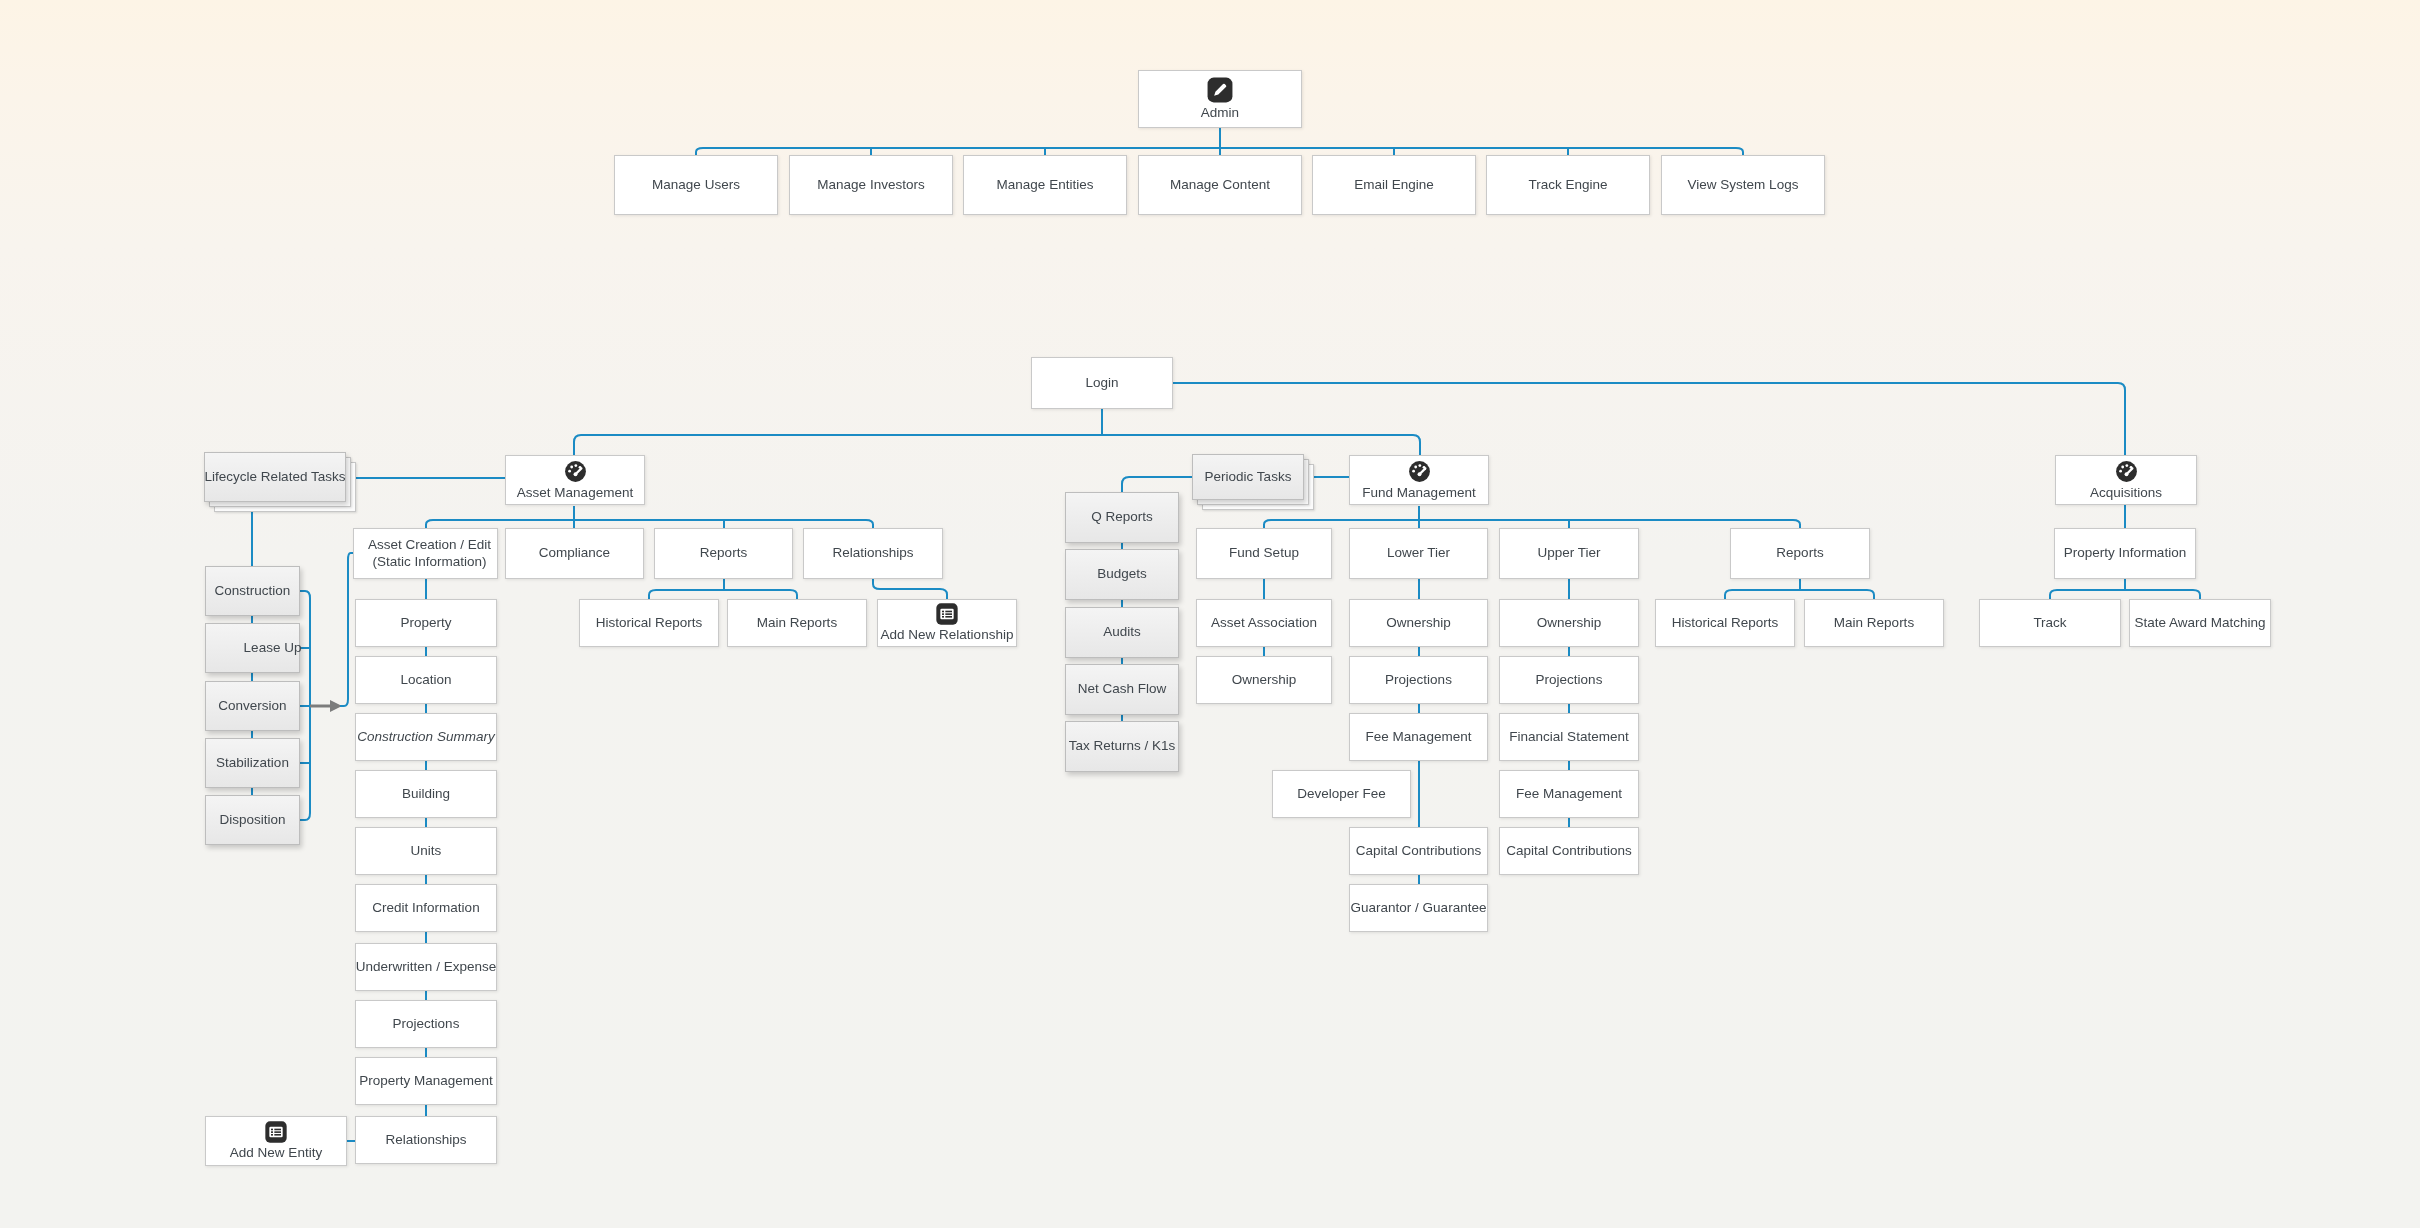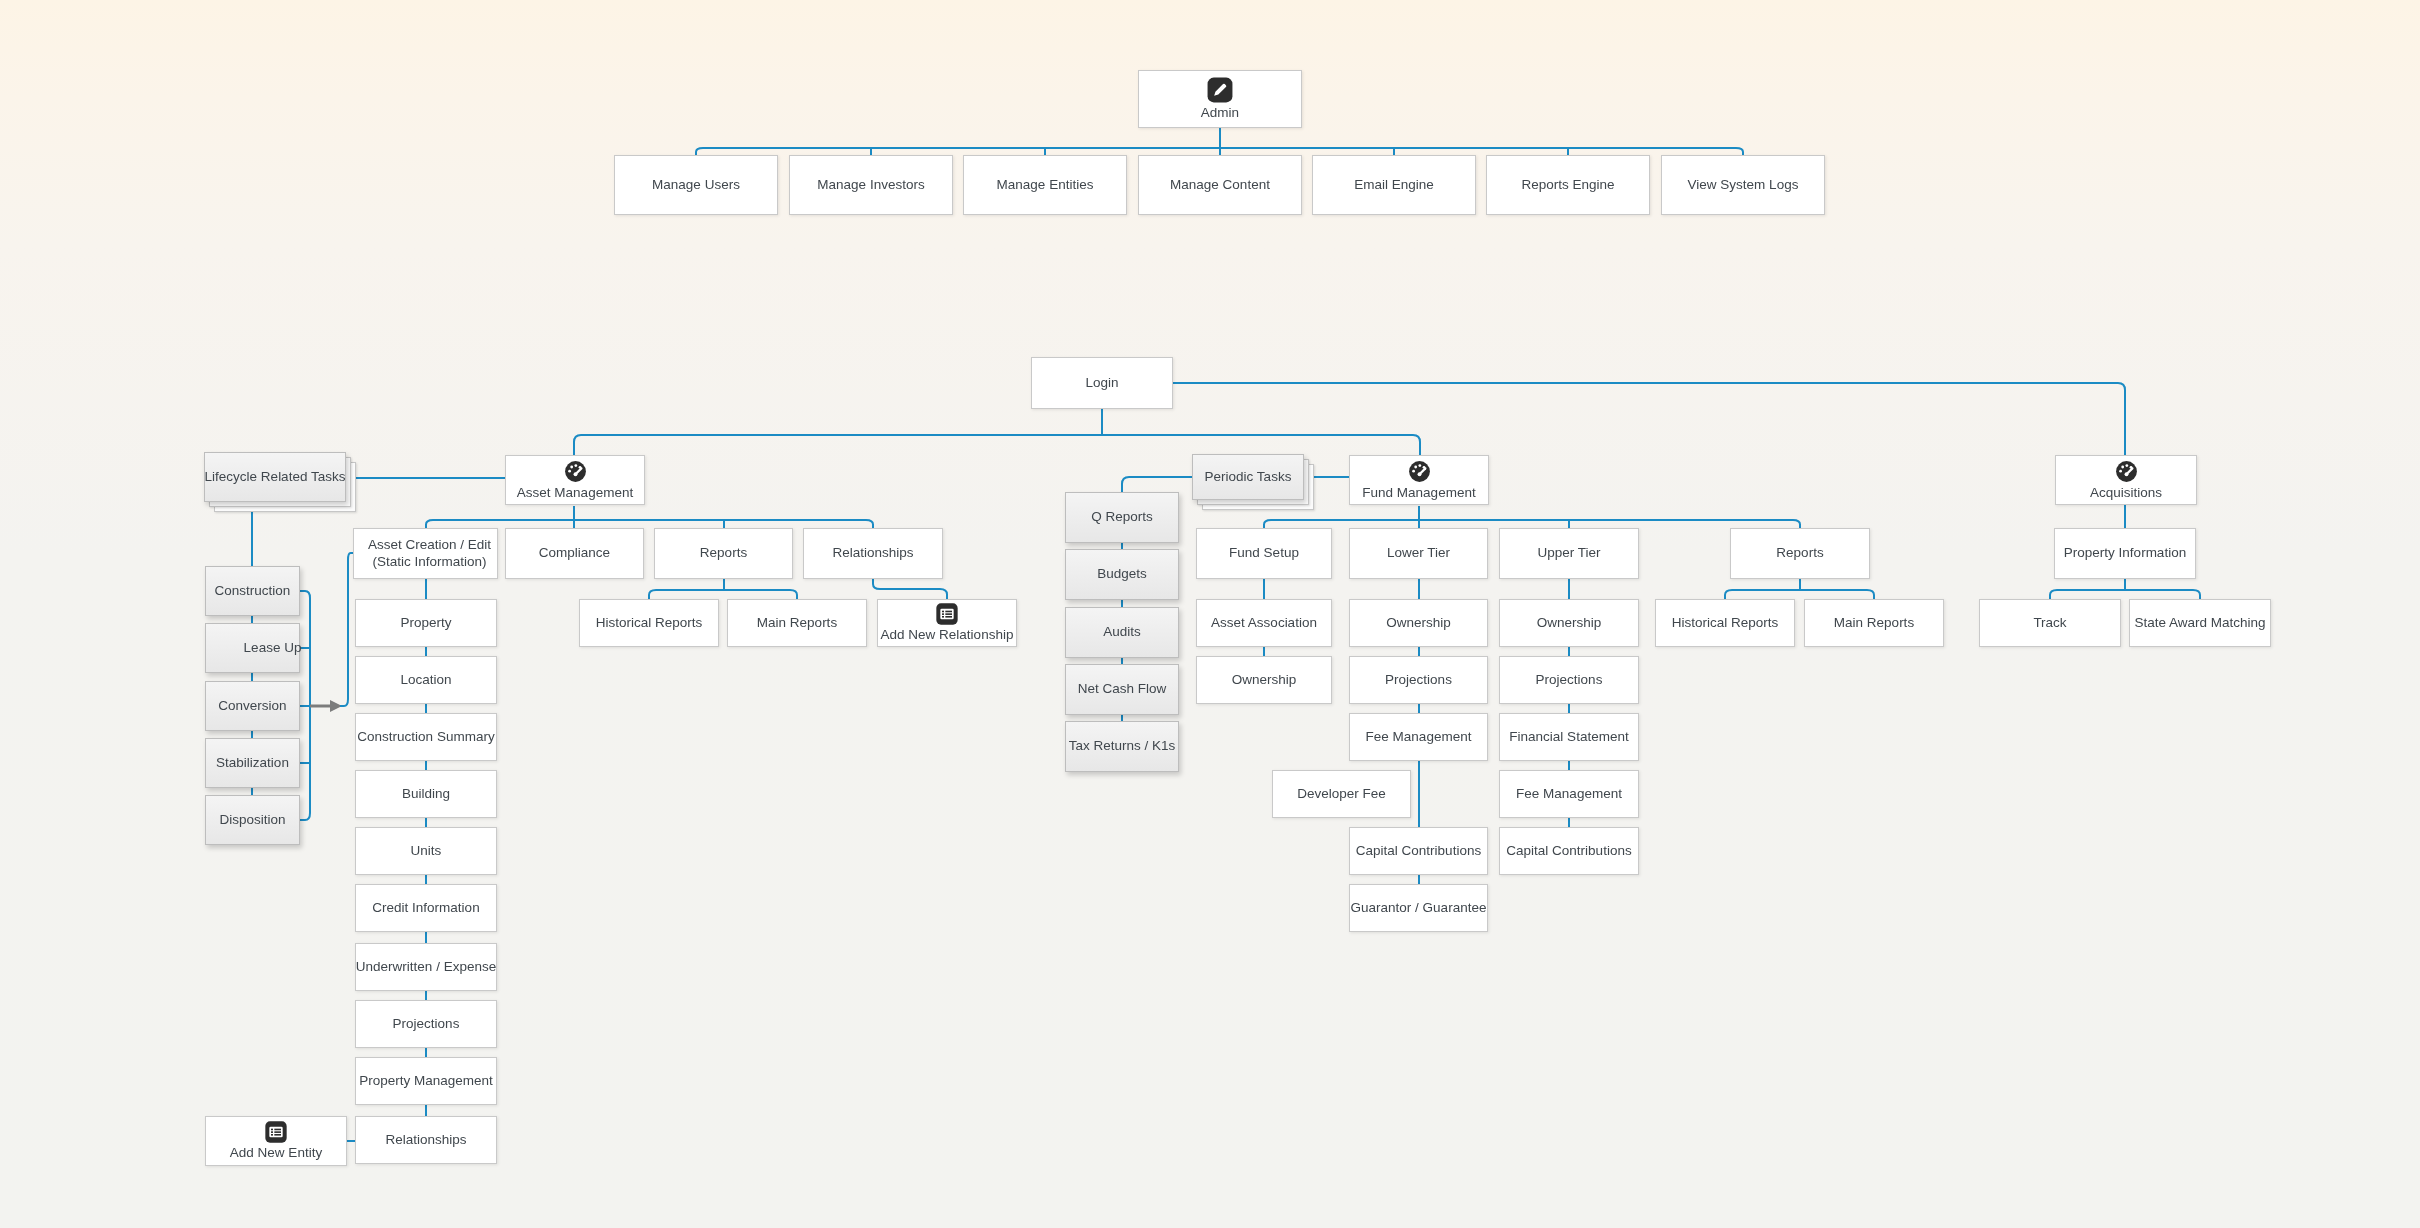--- a/index.html
+++ b/index.html
@@ -95,21 +95,21 @@
     <div class="node" style="left: 963px; top: 155px; width: 164px; height: 60px;">
       <span class="label">Manage Entities</span>
     </div>
     <div class="node" style="left: 1138px; top: 155px; width: 164px; height: 60px;">
       <span class="label">Manage Content</span>
     </div>
     <div class="node" style="left: 1312px; top: 155px; width: 164px; height: 60px;">
       <span class="label">Email Engine</span>
     </div>
     <div class="node" style="left: 1486px; top: 155px; width: 164px; height: 60px;">
-      <span class="label">Reports Engine</span>
+      <span class="label">Track Engine</span>
     </div>
     <div class="node" style="left: 1661px; top: 155px; width: 164px; height: 60px;">
       <span class="label">View System Logs</span>
     </div>
     <div class="node" style="left: 1031px; top: 357px; width: 142px; height: 52px;">
       <span class="label">Login</span>
     </div>
     <div class="stack-layer" style="left: 214px; top: 462px; width: 142px; height: 50px;"></div>
     <div class="stack-layer" style="left: 209px; top: 457px; width: 142px; height: 50px;"></div>
     <div class="node gray" style="left: 204px; top: 452px; width: 142px; height: 50px;">
@@ -218,21 +218,21 @@
     </div>
     <div class="node gray" style="left: 205px; top: 795px; width: 95px; height: 50px;">
       <span class="label">Disposition</span>
     </div>
     <div class="node" style="left: 355px; top: 599px; width: 142px; height: 48px;">
       <span class="label">Property</span>
     </div>
     <div class="node" style="left: 355px; top: 656px; width: 142px; height: 48px;">
       <span class="label">Location</span>
     </div>
-    <div class="node" style="left: 355px; top: 713px; width: 142px; height: 48px;">
+    <div class="node" style="left: 355px; top: 713px; width: 142px; height: 48px; font-style: italic;">
       <span class="label">Construction Summary</span>
     </div>
     <div class="node" style="left: 355px; top: 770px; width: 142px; height: 48px; text-align: center;">
       <span class="label">Building</span>
     </div>
     <div class="node" style="left: 355px; top: 827px; width: 142px; height: 48px;">
       <span class="label">Units</span>
     </div>
     <div class="node" style="left: 355px; top: 884px; width: 142px; height: 48px;">
       <span class="label">Credit Information</span>

